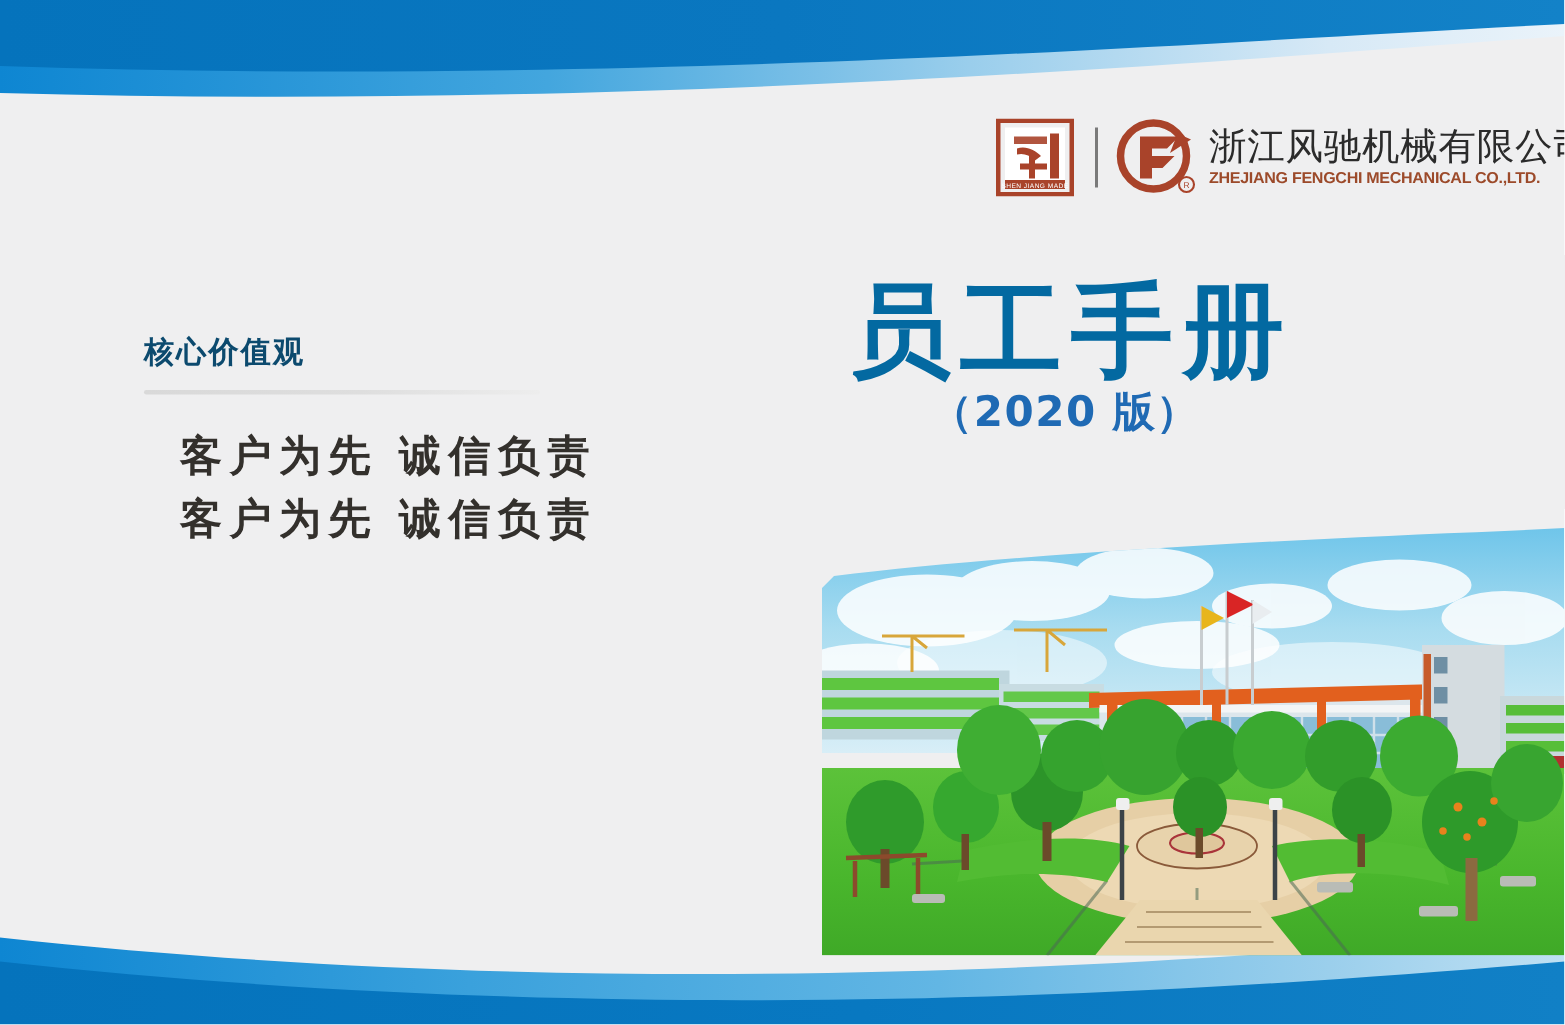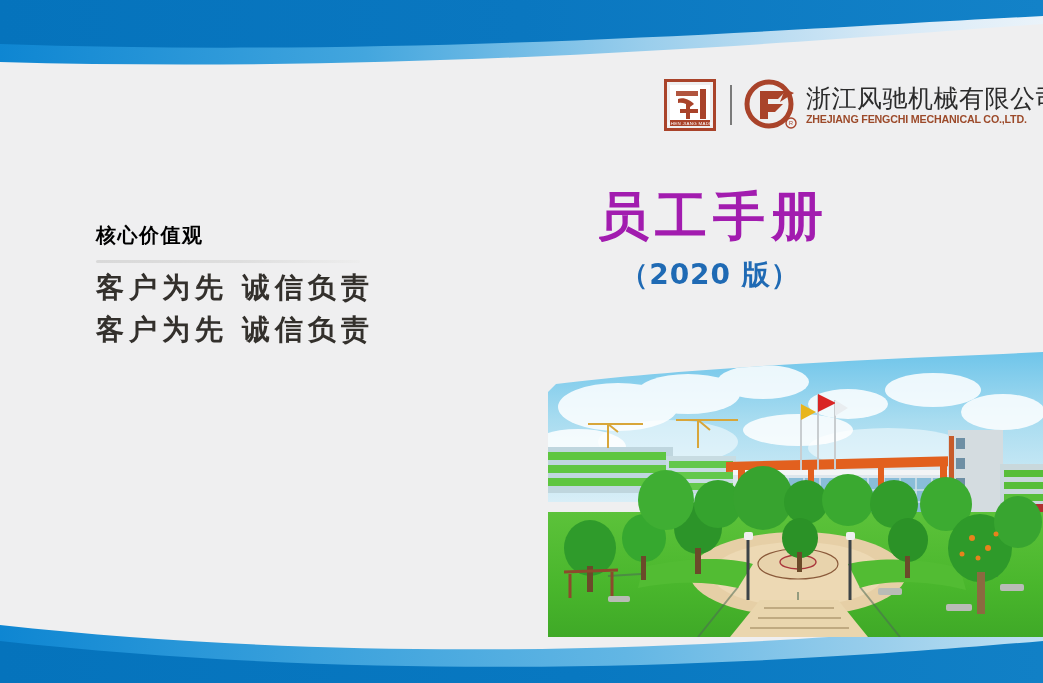--- a/index.html
+++ b/index.html
@@ -95,25 +95,25 @@
 
   
   .title-block {
     position: absolute;
     left: 560px;
     top: 190px;
     width: 300px;
     text-align: center;
   }
   .doc-title {
-    font-family: Liberation Mono, monospace;
-    font-size: 52px;
+    font-family: Liberation Sans, sans-serif;
+    font-size: 68px;
     line-height: 62px;
     font-weight: bold;
-    color: #a21caf;
+    color: #0369a1;
     letter-spacing: 6px;
     text-indent: 6px;
     white-space: nowrap;
   }
   .doc-subtitle {
     margin-top: 10px;
     font-family: "DejaVu Sans", "Liberation Sans", sans-serif;
     font-size: 28px;
     line-height: 26px;
     font-weight: bold;
@@ -126,33 +126,33 @@
   .values-block {
     position: absolute;
     left: 96px;
     top: 222px;
     width: 330px;
   }
   .values-heading {
     font-size: 20px;
     line-height: 26px;
     font-weight: bold;
-    color: #000000;
+    color: #0c4a6e;
     letter-spacing: 1.5px;
   }
   .values-rule {
     margin-top: 12px;
     height: 3px;
     width: 264px;
     background: linear-gradient(to right, #d9d9d9 0%, #dedede 55%, #ededed 100%);
     border-radius: 2px;
   }
   .values-lines {
-    margin-top: 4px;
-    text-align: left;
+    margin-top: 20px;
+    text-align: center;
     padding-right: 4px;
   }
   .values-line {
     font-family: "DejaVu Sans", "Liberation Sans", sans-serif;
     font-size: 28px;
     line-height: 42px;
     font-weight: bold;
     color: #33302c;
     letter-spacing: 5px;
     white-space: nowrap;

